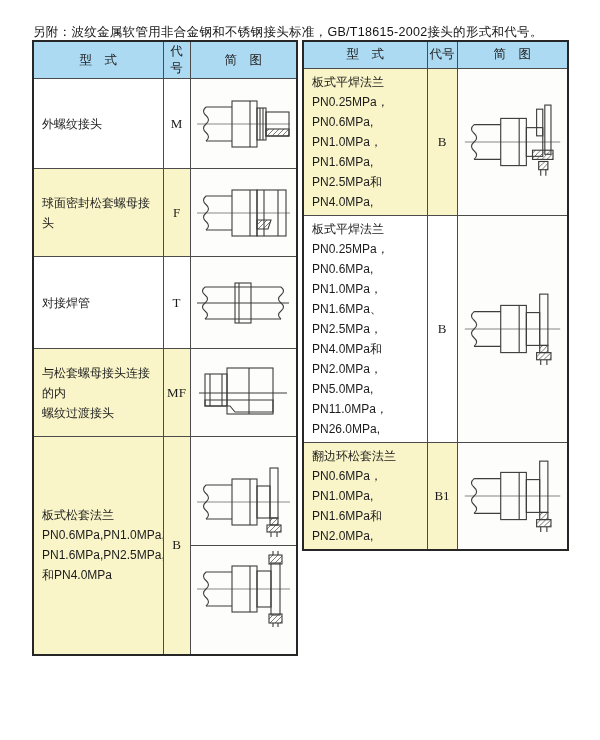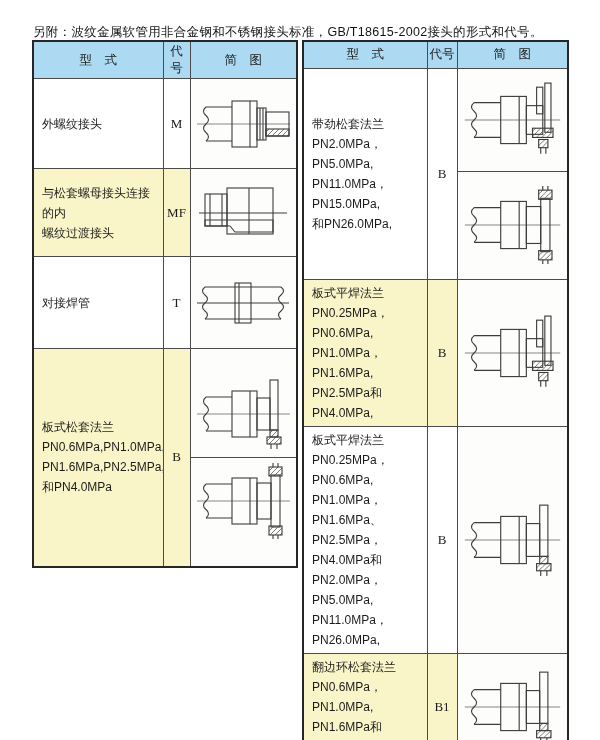--- a/index.html
+++ b/index.html
@@ -119,45 +119,56 @@
       <td class="code">M</td>
       <td class="dcell">
         <svg class="diag" width="100" height="78" viewBox="0 0 100 78">
           <use href="#g-cl"></use>
               <use href="#g-hose"></use>
               <use href="#g-male"></use>
         </svg>
       </td>
     </tr>
     <tr style="height:88px">
+      <td class="type hl">球面密封松套螺母接头</td>
+      <td class="code hl">F</td>
+      <td class="dcell">
+        <svg class="diag" width="100" height="78" viewBox="0 0 100 78">
+          <use href="#g-cl"></use>
+              <use href="#g-hose"></use>
+              <use href="#g-nut"></use>
+        </svg>
+      </td>
+    </tr>
+    <tr style="height:92px">
+      <td class="type">对接焊管</td>
+      <td class="code">T</td>
+      <td class="dcell">
+        <svg class="diag" width="100" height="78" viewBox="0 0 100 78">
+          <path class="ln" d="M4 39 H96" stroke-width="0.6"></path>
+          <path class="ln" d="M12 23 q-5 4 0 8 q5 4 0 8 q-5 4 0 8 q5 4 0 8"></path>
+          <path class="ln" d="M88 23 q5 4 0 8 q-5 4 0 8 q5 4 0 8 q-5 4 0 8"></path>
+          <path class="ln" d="M12 23 H88 M12 55 H88"></path>
+          <rect class="ln" x="42" y="19" width="16" height="40"></rect>
+          <path class="ln" d="M46 19 V59"></path>
+        </svg>
+      </td>
+    </tr>
+    <tr style="height:88px">
       <td class="type hl">与松套螺母接头连接的内
 螺纹过渡接头</td>
       <td class="code hl">MF</td>
       <td class="dcell">
         <svg class="diag" width="100" height="78" viewBox="0 0 100 78">
           <path class="ln" d="M6 39 H94" stroke-width="0.6"></path>
           <rect class="ln" x="12" y="20" width="22" height="32"></rect>
           <path class="ln" d="M17 20 V52 M29 20 V52"></path>
           <rect class="ln" x="34" y="14" width="46" height="46"></rect>
           <path class="ln" d="M56 14 V60"></path>
           <path class="ln" d="M12 46 h68 v12 h-38 l-5 -6 h-25 z" fill="url(#hx)"></path>
-        </svg>
-      </td>
-    </tr>
-    <tr style="height:92px">
-      <td class="type">对接焊管</td>
-      <td class="code">T</td>
-      <td class="dcell">
-        <svg class="diag" width="100" height="78" viewBox="0 0 100 78">
-          <path class="ln" d="M4 39 H96" stroke-width="0.6"></path>
-          <path class="ln" d="M12 23 q-5 4 0 8 q5 4 0 8 q-5 4 0 8 q5 4 0 8"></path>
-          <path class="ln" d="M88 23 q5 4 0 8 q-5 4 0 8 q5 4 0 8 q-5 4 0 8"></path>
-          <path class="ln" d="M12 23 H88 M12 55 H88"></path>
-          <rect class="ln" x="42" y="19" width="16" height="40"></rect>
-          <path class="ln" d="M46 19 V59"></path>
         </svg>
       </td>
     </tr>
     <tr style="height:218px">
       <td class="type hl">板式松套法兰
 PN0.6MPa,PN1.0MPa,
 PN1.6MPa,PN2.5MPa,
 和PN4.0MPa</td>
       <td class="code hl">B</td>
       <td class="dcell">
@@ -187,45 +198,20 @@
         <col style="width:124px">
         <col style="width:30px">
         <col style="width:111px">
       </colgroup>
     <tbody>
         <tr>
       <th>型　式</th>
       <th>代号</th>
       <th>简　图</th>
     </tr>
-    <tr style="height:211px">
-      <td class="type">带劲松套法兰
-PN2.0MPa，PN5.0MPa,
-PN11.0MPa，PN15.0MPa,
-和PN26.0MPa,</td>
-      <td class="code">B</td>
-      <td class="dcell">
-        <div class="split" style="height:209px">
-          <div class="half" style="height:102px">
-            <svg class="diag" width="104" height="80" viewBox="0 0 100 78">
-              <use href="#g-cl"></use>
-                  <use href="#g-hose"></use>
-                  <use href="#g-stepplate"></use>
-            </svg>
-          </div>
-          <div class="half" style="height:107px">
-            <svg class="diag" width="104" height="80" viewBox="0 0 100 78">
-              <use href="#g-cl"></use>
-                  <use href="#g-hose"></use>
-                  <use href="#g-lobes"></use>
-            </svg>
-          </div>
-        </div>
-      </td>
-    </tr>
     <tr style="height:104px">
       <td class="type hl">板式平焊法兰
 PN0.25MPa，PN0.6MPa,
 PN1.0MPa，PN1.6MPa,
 PN2.5MPa和PN4.0MPa,</td>
       <td class="code hl">B</td>
       <td class="dcell">
         <svg class="diag" width="104" height="80" viewBox="0 0 100 78">
           <use href="#g-cl"></use>
               <use href="#g-hose"></use>

